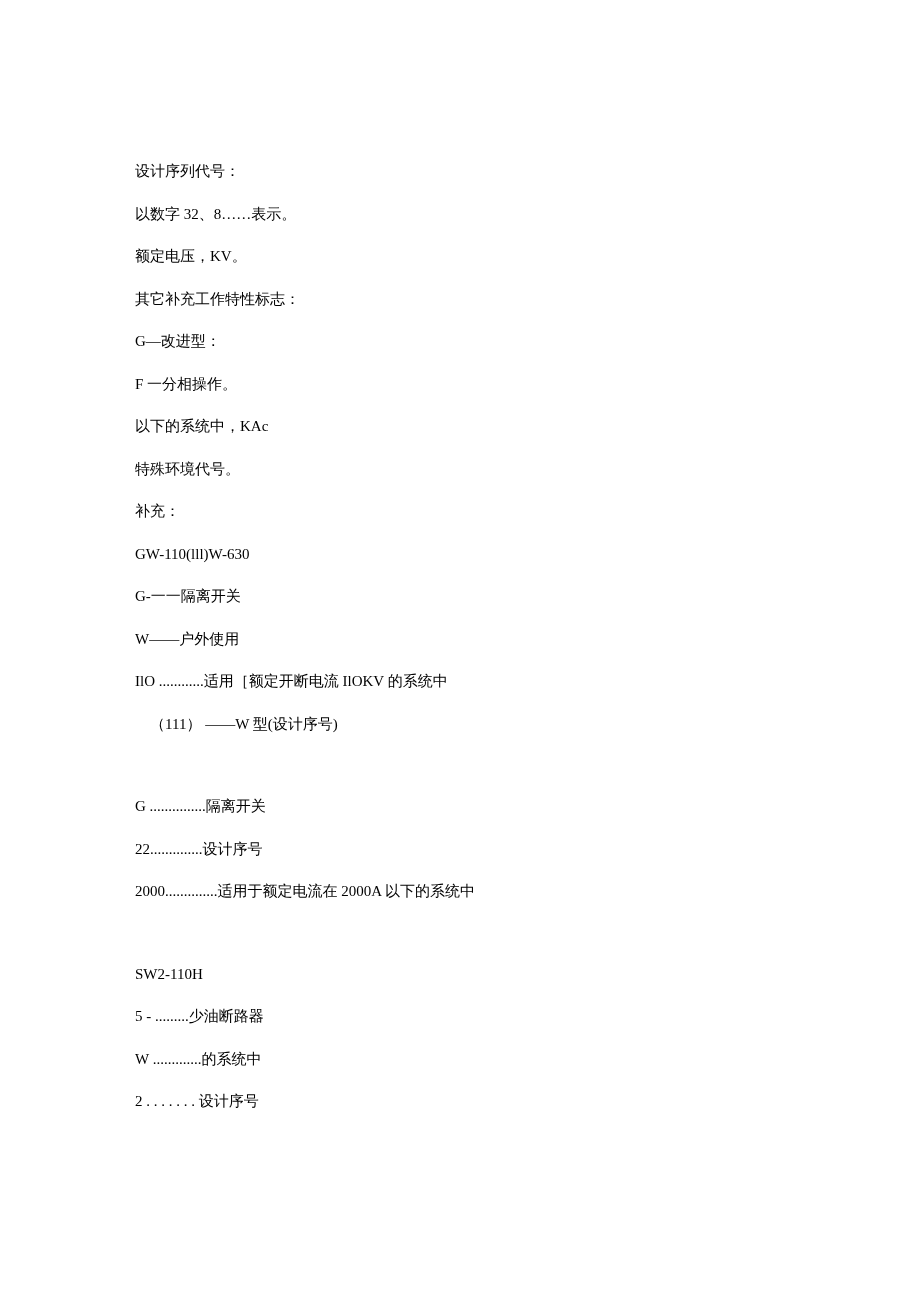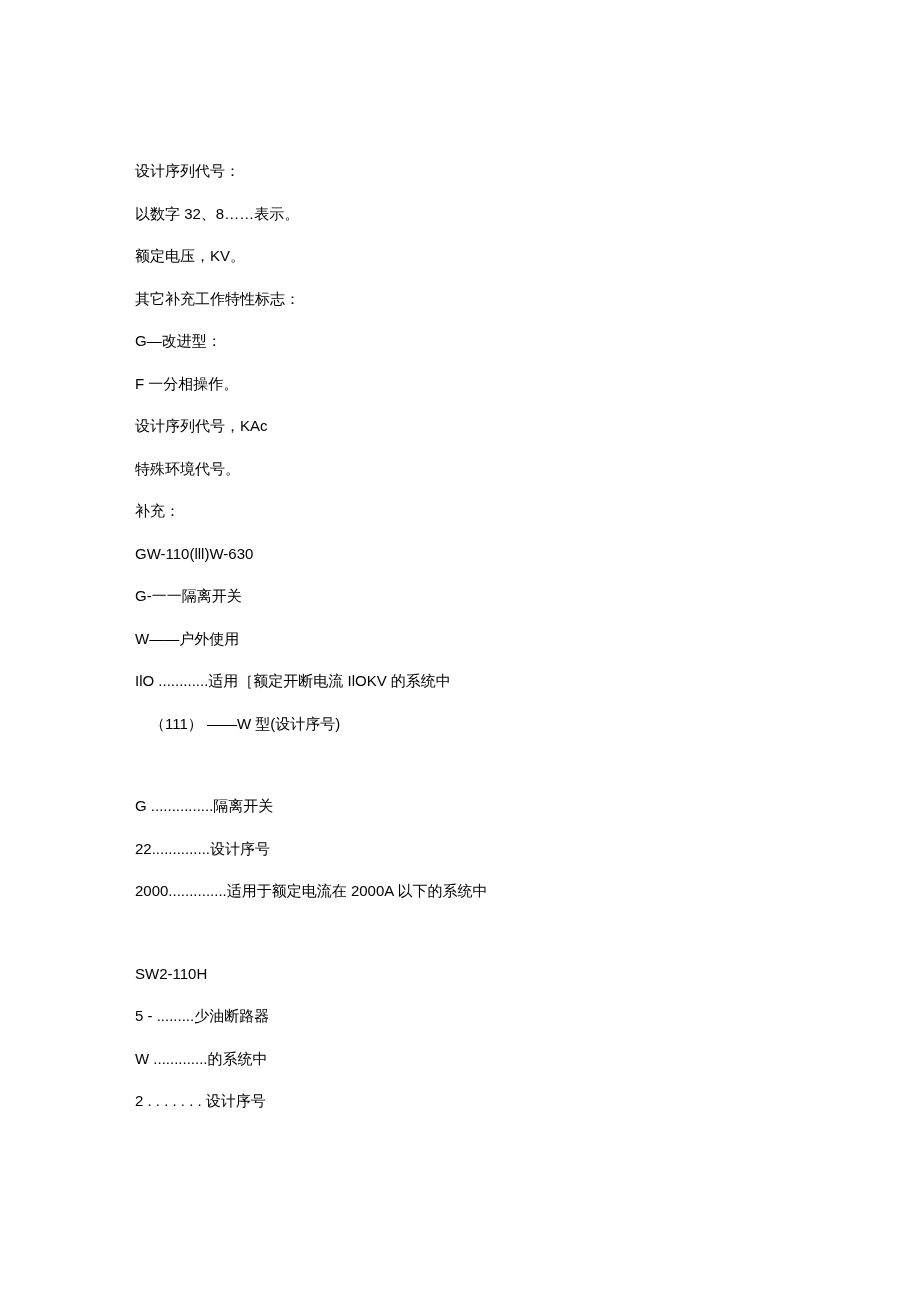--- a/index.html
+++ b/index.html
@@ -1,18 +1,19 @@
 <!DOCTYPE html>
 <html><head>
   <meta charset="utf-8">
   <style>
     * {
       margin: 0;
       padding: 0;
       box-sizing: border-box;
+      font-family: Liberation Serif, serif;
     }
     body {
       width: 920px;
       height: 1302px;
       background: #ffffff;
       font-family: "Microsoft YaHei", "SimSun", sans-serif;
       font-size: 15px;
       color: #000000;
       padding: 160px 135px 0 135px;
     }
@@ -30,21 +31,21 @@
 </head>
 <body>
 
 <div id="content">
     <div class="line">设计序列代号：</div>
     <div class="line">以数字 32、8……表示。</div>
     <div class="line">额定电压，KV。</div>
     <div class="line">其它补充工作特性标志：</div>
     <div class="line">G—改进型：</div>
     <div class="line">F 一分相操作。</div>
-    <div class="line">设计序列代号，KAc</div>
+    <div class="line">以下的系统中，KAc</div>
     <div class="line">特殊环境代号。</div>
     <div class="line">补充：</div>
     <div class="line">GW-110(lll)W-630</div>
     <div class="line">G-一一隔离开关</div>
     <div class="line">W——户外使用</div>
     <div class="line">IlO ............适用［额定开断电流 IlOKV 的系统中</div>
     <div class="line indent">（111） ——W 型(设计序号)</div>
     <div class="gap"></div>
     <div class="line">G ...............隔离开关</div>
     <div class="line">22..............设计序号</div>

